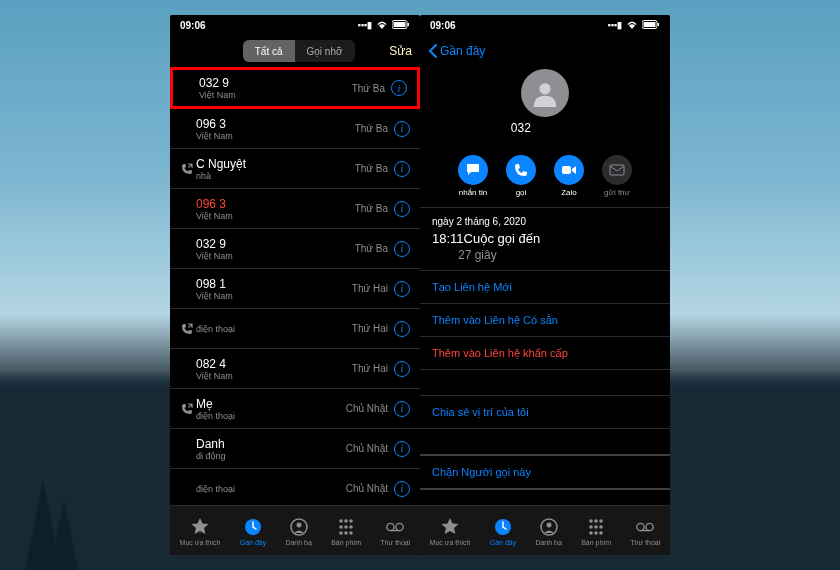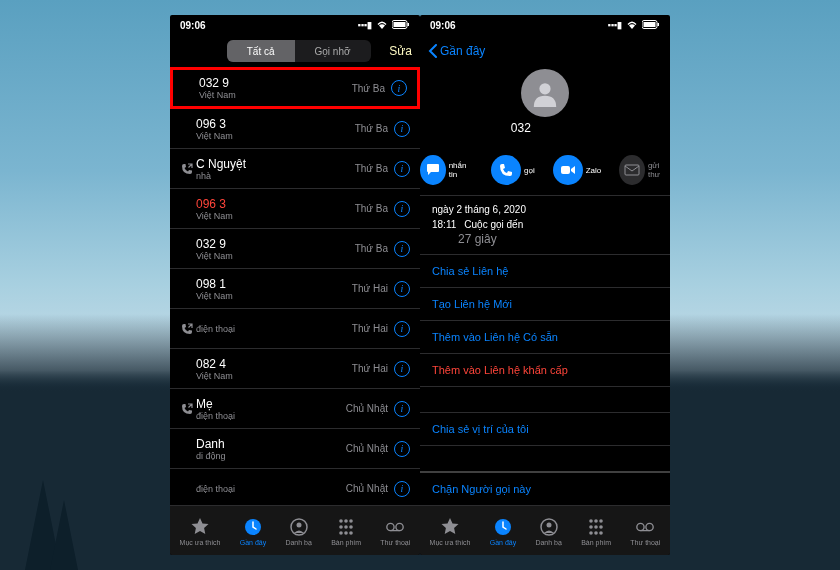--- a/index.html
+++ b/index.html
@@ -30,21 +30,21 @@
   .status-right { display: flex; gap: 4px; align-items: center; }
   .signal, .wifi, .battery { font-size: 9px; }
 
   .nav-bar { height: 32px; display: flex; align-items: center; justify-content: space-between; padding: 0 8px; }
   .nav-back { color: #0a84ff; display: flex; align-items: center; gap: 2px; font-size: 12px; }
   .nav-edit { color: #fef9c3; font-size: 12px; }
   .segmented {
     display: flex; background: #1c1c1e; border-radius: 6px; overflow: hidden;
     height: 22px; font-size: 10px;
   }
-  .segmented div { padding: 0 20px; display: flex; align-items: center; color: #aaa; }
+  .segmented div { padding: 0 12px; display: flex; align-items: center; color: #aaa; }
   .segmented div.active { background: #636366; color: #fff; }
 
   .scroll { flex: 1; overflow: hidden; }
 
   .call-row {
     display: flex; align-items: center; padding: 6px 10px 6px 8px;
     border-bottom: 0.5px solid #2c2c2e; min-height: 40px;
   }
   .call-icon-col { width: 18px; display: flex; justify-content: center; color: #8e8e93; }
   .call-main { flex: 1; min-width: 0; }
@@ -66,30 +66,30 @@
 
   
   .avatar {
     width: 48px; height: 48px; border-radius: 50%; background: #8e8e93;
     margin: 2px auto 4px; display: flex; align-items: center; justify-content: center;
   }
   .avatar svg { width: 28px; height: 28px; fill: #d1d1d6; }
   .contact-name { text-align: center; font-size: 12px; margin-bottom: 20px; }
   .redact { display: inline-block; width: 40px; height: 9px; background: #000; vertical-align: middle; border: 0; }
   .action-row { display: flex; justify-content: center; gap: 18px; margin: 6px 0 10px; }
-  .action-btn { display: flex; flex-direction: row; align-items: center; gap: 3px; }
+  .action-btn { display: flex; flex-direction: column; align-items: center; gap: 3px; }
   .action-circle { width: 30px; height: 30px; border-radius: 50%; display: flex; align-items: center; justify-content: center; }
   .action-circle.blue { background: #0a84ff; }
   .action-circle.grey { background: #2c2c2e; }
   .action-label { font-size: 8px; color: #fff; }
   .action-label.grey { color: #8e8e93; }
 
   .detail-section { padding: 8px 12px; border-top: 0.5px solid #2c2c2e; }
   .detail-date { font-size: 10px; color: #fff; margin-bottom: 4px; }
-  .detail-callinfo { display: flex; gap: 8px; font-size: 10px; }
+  .detail-callinfo { display: flex; font-size: 13px; }
   .detail-time { color: #fff; }
   .detail-desc { color: #fff; }
   .detail-dur { color: #8e8e93; margin-left: 26px; margin-top: 2px; font-size: 12px; }
 
   .link-row { padding: 10px 12px; font-size: 11px; color: #0a84ff; border-top: 0.5px solid #2c2c2e; }
   .link-row.red { color: #ff453a; }
   .spacer { height: 26px; border-top: 0.5px solid #2c2c2e; background: #000; }
 
   .red-box-link { border: 2px solid #404040; margin: 0 -2px; }
 </style>
@@ -410,21 +410,20 @@
 
       <div class="detail-section">
         <div class="detail-date">ngày 2 tháng 6, 2020</div>
         <div class="detail-callinfo">
           <span class="detail-time">18:11</span>
           <span class="detail-desc">Cuộc gọi đến</span>
         </div>
         <div class="detail-dur">27 giây</div>
       </div>
 
-      <div class="link-row">Chia sẻ Liên hệ</div>
       <div class="link-row">Tạo Liên hệ Mới</div>
       <div class="link-row">Thêm vào Liên hệ Có sẵn</div>
       <div class="link-row red">Thêm vào Liên hệ khẩn cấp</div>
       <div class="spacer"></div>
       <div class="link-row">Chia sẻ vị trí của tôi</div>
       <div class="spacer"></div>
       <div class="link-row red-box-link">Chặn Người gọi này</div>
     </div>
 
     <div class="tab-bar">

